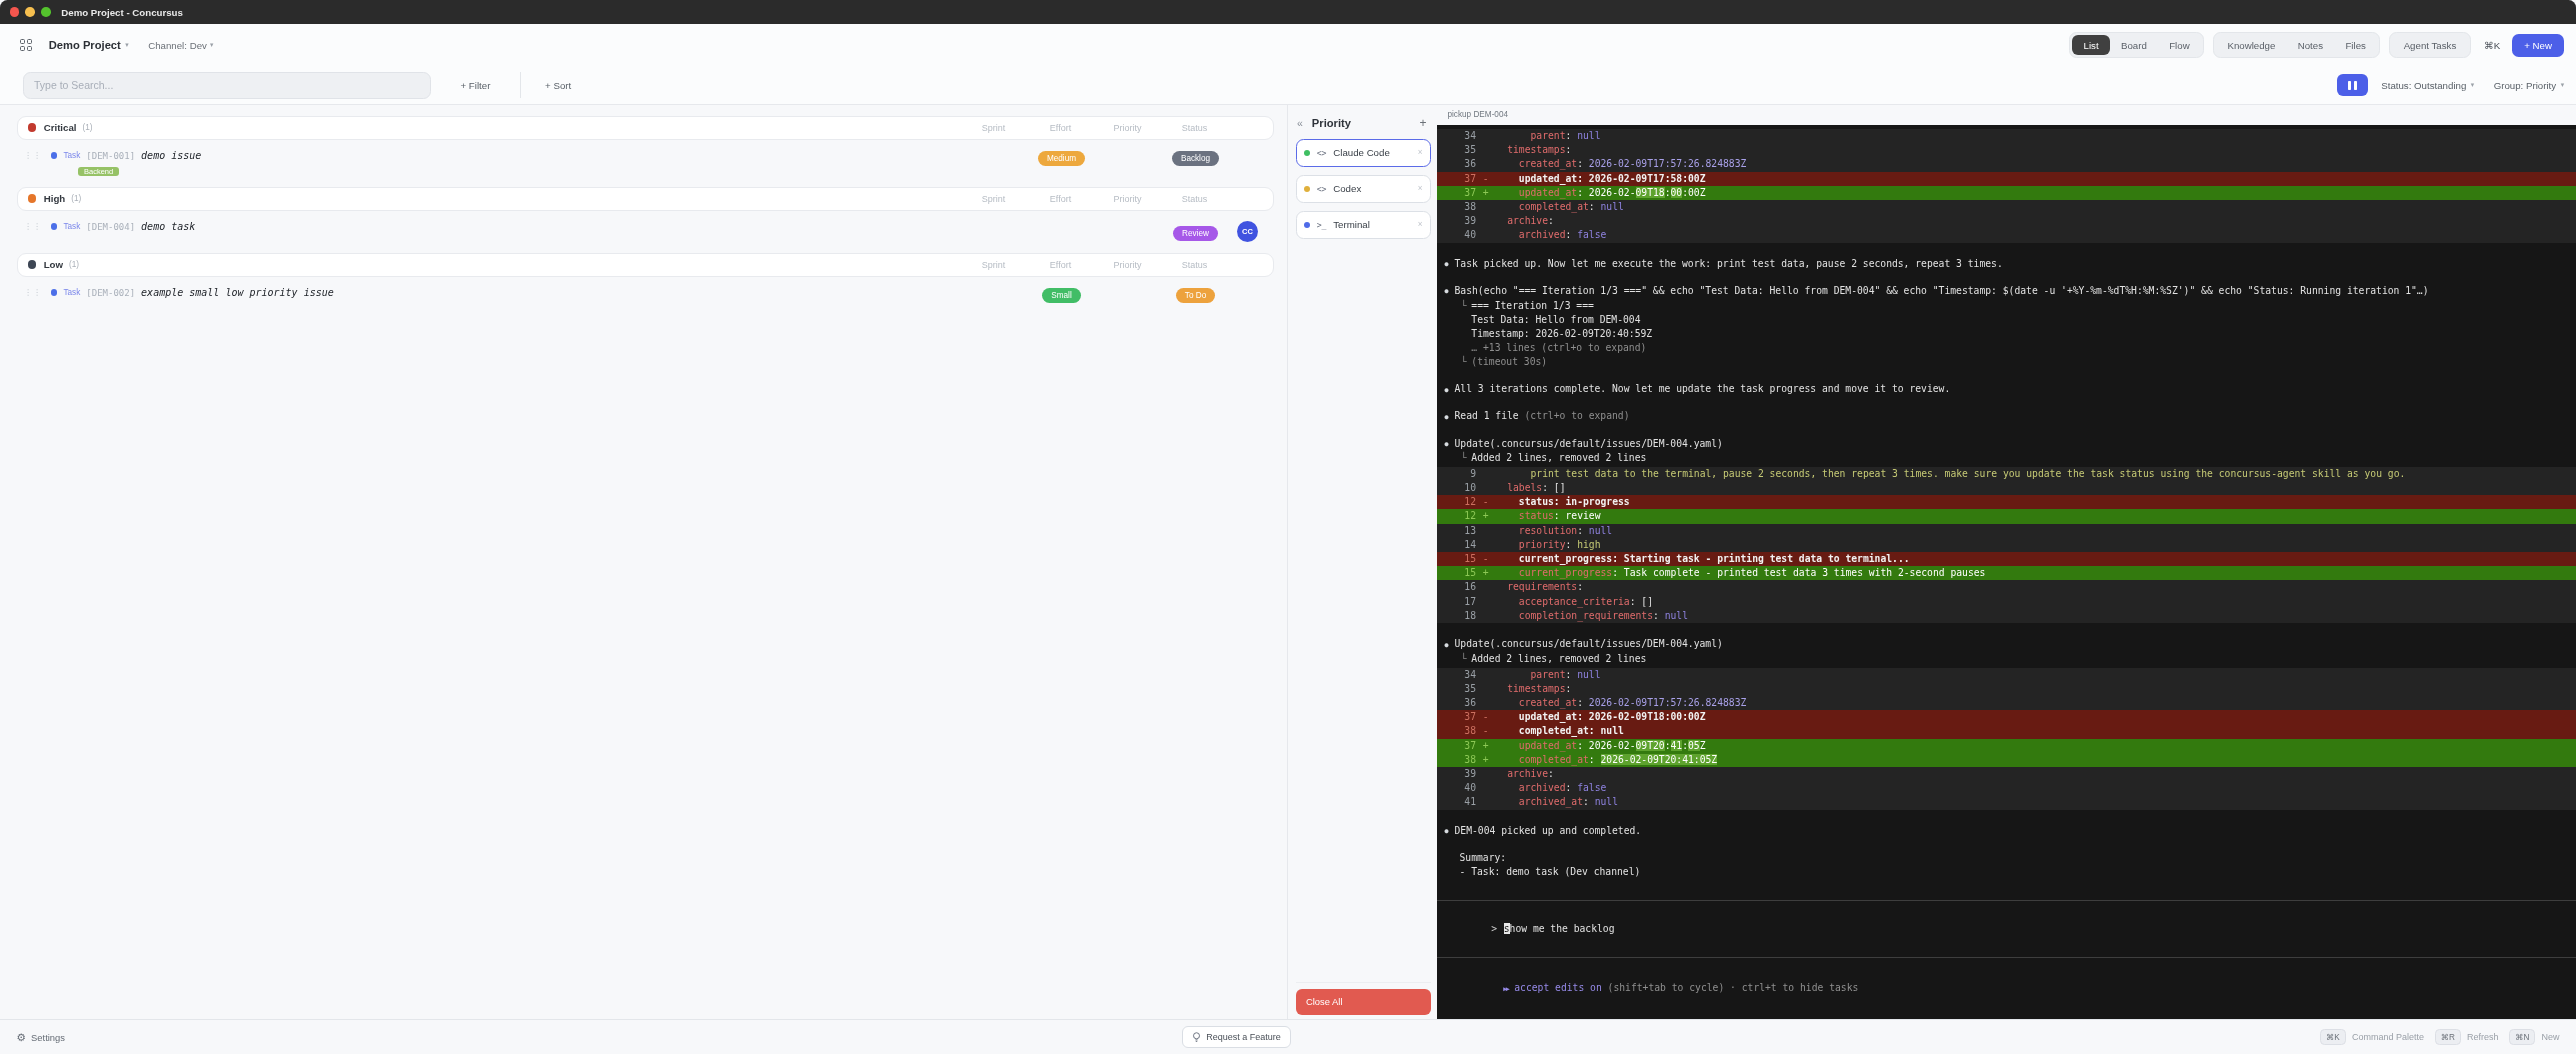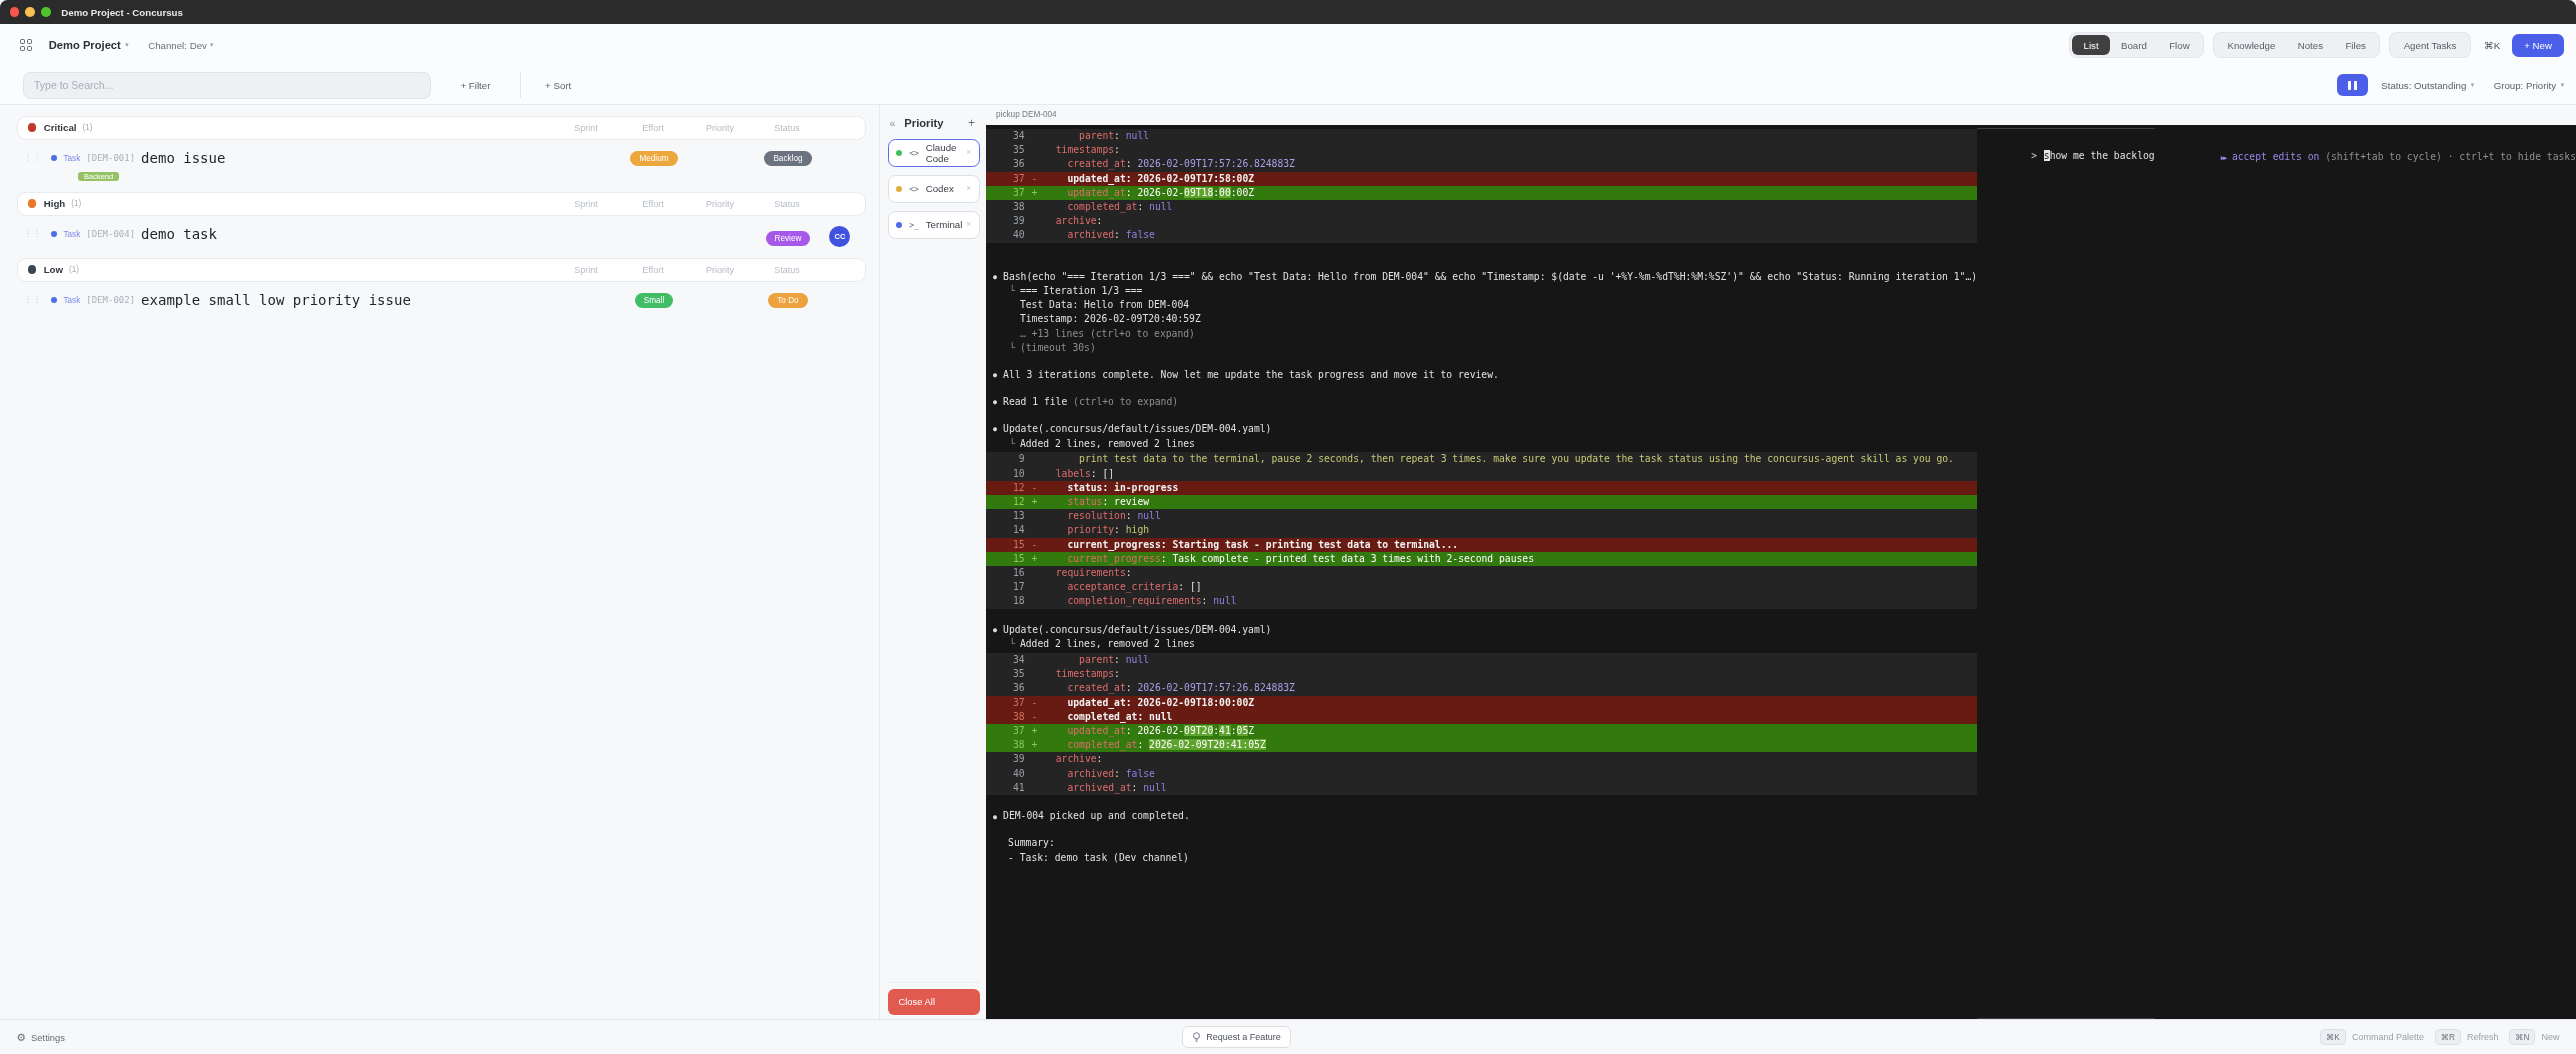--- a/index.html
+++ b/index.html
@@ -47,21 +47,21 @@
   .group-count { font-size:8.2px; color:#aab0b8; }
   .colgrid { display:grid; grid-template-columns:67px 67px 67px 67px 37px; align-items:center; justify-items:center; }
   .col-label { font-size:9px; color:#b6bcc4; }
   .task-row { display:flex; align-items:flex-start; padding:7.5px 7.5px 6px 7.5px; margin-bottom:4.5px; }
   .row-main { flex:1; }
   .row-line1 { display:flex; align-items:center; }
   .drag-handle { font-size:8.2px; color:#c3c8cf; letter-spacing:0.7px; margin-right:9px; cursor:grab; line-height:7.5px; }
   .task-dot { width:6.7px; height:6.7px; border-radius:50%; background:#4c6fe8; margin-right:6px; }
   .task-kind { font-size:8.2px; color:#7b87ea; margin-right:6px; }
   .task-id { font-size:9px; color:#a9b0ba; font-family:"DejaVu Sans Mono",monospace; margin-right:6px; }
-  .task-title { font-size:14px; color:#22262c; font-family:"DejaVu Sans Mono",monospace; }
+  .task-title { font-size:10px; color:#22262c; font-family:"DejaVu Sans Mono",monospace;font-style:italic; }
   .tag-line { margin:6px 0 0 54px; display:flex; gap:4.5px; }
   .tag { font-size:7.5px; color:#fff; border-radius:3px; padding:0 6px; }
   .badge { font-size:8.2px; color:#fff; border-radius:7.5px; padding:3px 9px; cursor:pointer; }
   .avatar { width:21px; height:21px; border-radius:50%; background:#4053e0; color:#fff; font-size:7.5px; font-weight:bold; display:flex; align-items:center; justify-content:center; cursor:pointer; }
 
   
   .side-panel { width:150px; border-left:0.7px solid #e6e8ec; display:flex; flex-direction:column; padding:10.5px 6px 4.5px 7.5px; }
   .side-head { display:flex; align-items:center; margin:0 1.5px 9px 1.5px; }
   .collapse-ic { font-size:10.5px; color:#8a9099; cursor:pointer; margin-right:9px; }
   .side-title { font-size:11.2px; font-weight:600; color:#2e333a; flex:1; }
@@ -71,21 +71,21 @@
   .term-dot { width:6px; height:6px; border-radius:50%; margin-right:6.7px; }
   .term-ic { font-size:8.2px; color:#6b7280; font-family:"DejaVu Sans Mono",monospace; margin-right:6.7px; }
   .term-label { font-size:9.7px; color:#3a4048; flex:1; }
   .term-x { font-size:8.2px; color:#c0c5cc; cursor:pointer; }
   .side-foot { margin-top:auto; border-top:0.7px solid #eceef1; padding-top:6px; }
   .close-all { height:25.5px; background:#e15a50; border-radius:6px; color:#fff; font-size:9.4px; display:flex; align-items:center; padding-left:10.5px; cursor:pointer; }
 
   
   .term-col { flex:1; display:flex; flex-direction:column; }
   .term-tabbar { height:19.5px; font-size:8.2px; color:#717880; padding:5.2px 0 0 10.5px; }
-  .terminal { flex:1; background:#161616; color:#e2e2e2; font-family:"DejaVu Sans Mono",monospace; font-size:9.7px; line-height:14.2px; display:flex; overflow:hidden; padding-top:3px; }
+  .terminal { flex:1; background:#161616; color:#e2e2e2; font-family:"DejaVu Sans Mono",monospace; font-size:9.7px; line-height:14.2px; display:flex; flex-direction:column; overflow:hidden; padding-top:3px; }
   .t-flow { flex:1; overflow:hidden; }
   .t-gap { height:12.7px; }
   .t-line { padding-left:7.5px; white-space:pre; }
   .t-line .bullet { color:#d8dce0; font-size:6.7px; margin-right:6px; vertical-align:0.7px; }
   .t-line.sub { padding-left:24px; }
   .t-line.sub .elbow { color:#8a8a8a; margin-right:4.5px; }
   .t-line.plain { padding-left:22.5px; }
   .code-block { background:#242424; margin:1.5px 0; }
   .code-line { white-space:pre; display:flex; }
   .code-line .ln { width:39px; text-align:right; color:#9aa0a6; flex:none; }
@@ -320,20 +320,21 @@
             <div class="code-line ctx"><span class="ln">34</span><span class="sign"></span><span class="ct"><span>      </span><span class="c-key">parent</span><span>: </span><span class="c-kw">null</span></span></div>
             <div class="code-line ctx"><span class="ln">35</span><span class="sign"></span><span class="ct"><span>  </span><span class="c-key">timestamps</span><span>:</span></span></div>
             <div class="code-line ctx"><span class="ln">36</span><span class="sign"></span><span class="ct"><span>    </span><span class="c-key">created_at</span><span>: </span><span class="c-ts">2026-02-09T17:57:26.824883Z</span></span></div>
             <div class="code-line del"><span class="ln">37</span><span class="sign">-</span><span class="ct"><span>    </span><span class="c-wb">updated_at: 2026-02-09T17:58:00Z</span></span></div>
             <div class="code-line add"><span class="ln">37</span><span class="sign">+</span><span class="ct"><span>    </span><span class="c-key">updated_at</span><span>: 2026-02-</span><span class="c-hl">09T18</span><span>:</span><span class="c-hl">00</span><span>:00Z</span></span></div>
             <div class="code-line ctx"><span class="ln">38</span><span class="sign"></span><span class="ct"><span>    </span><span class="c-key">completed_at</span><span>: </span><span class="c-kw">null</span></span></div>
             <div class="code-line ctx"><span class="ln">39</span><span class="sign"></span><span class="ct"><span>  </span><span class="c-key">archive</span><span>:</span></span></div>
             <div class="code-line ctx"><span class="ln">40</span><span class="sign"></span><span class="ct"><span>    </span><span class="c-key">archived</span><span>: </span><span class="c-kw">false</span></span></div>
           </div>
           <div class="t-gap"></div>
+          <div class="t-line msg"><span class="bullet">●</span><span><span>Task picked up. Now let me execute the work: print test data, pause 2 seconds, repeat 3 times.</span></span></div>
           <div class="t-gap"></div>
           <div class="t-line msg"><span class="bullet">●</span><span><span>Bash(echo "=== Iteration 1/3 ===" &amp;&amp; echo "Test Data: Hello from DEM-004" &amp;&amp; echo "Timestamp: $(date -u '+%Y-%m-%dT%H:%M:%SZ')" &amp;&amp; echo "Status: Running iteration 1"…)</span></span></div>
           <div class="t-line sub"><span class="elbow">└</span><span><span>=== Iteration 1/3 ===</span></span></div>
           <div class="t-line sub"><span class="elbow"> </span><span><span>Test Data: Hello from DEM-004</span></span></div>
           <div class="t-line sub"><span class="elbow"> </span><span><span>Timestamp: 2026-02-09T20:40:59Z</span></span></div>
           <div class="t-line sub"><span class="elbow"> </span><span><span class="c-dim">… +13 lines (ctrl+o to expand)</span></span></div>
           <div class="t-line sub"><span class="elbow">└</span><span><span class="c-dim">(timeout 30s)</span></span></div>
           <div class="t-gap"></div>
           <div class="t-line msg"><span class="bullet">●</span><span><span>All 3 iterations complete. Now let me update the task progress and move it to review.</span></span></div>
           <div class="t-gap"></div>

